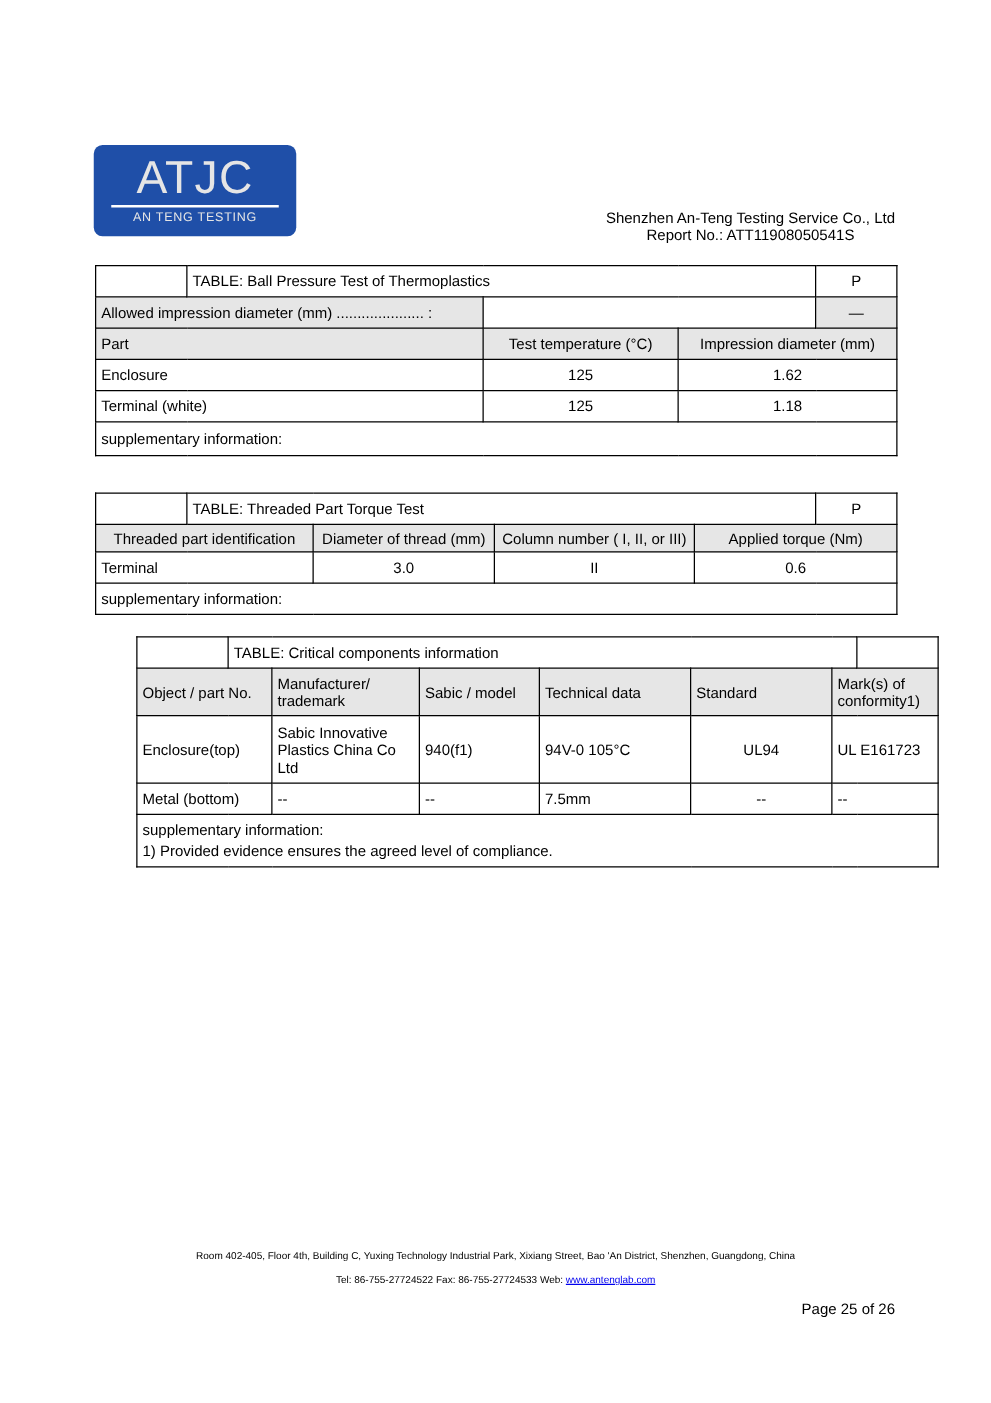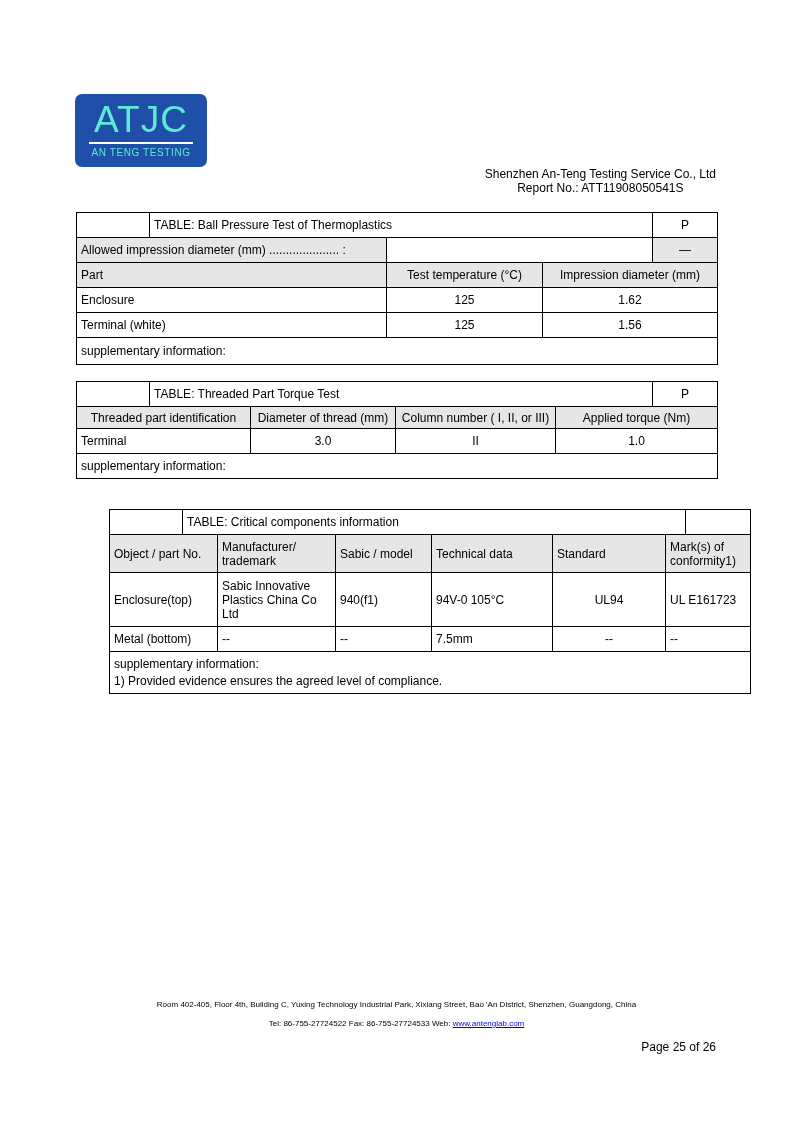--- a/index.html
+++ b/index.html
@@ -1,27 +1,27 @@
 <!DOCTYPE html>
 <html><head>
 <meta charset="utf-8">
 <style>
   html, body { margin: 0; padding: 0; background: #ffffff; }
   body { width: 793px; height: 1122px; position: relative; font-family: "Liberation Sans", sans-serif; color: #000; overflow: hidden; }
-  .logo { position: absolute; left: 75px; top: 94px; width: 132px; height: 73px; background: #1f4fa8; border-radius: 7px; color: #5eead4; text-align: center; }
+  .logo { position: absolute; left: 75px; top: 116px; width: 162px; height: 73px; background: #1f4fa8; border-radius: 7px; color: #e5e5e5; text-align: center; }
   .logo .big { font-size: 37px; line-height: 40px; margin-top: 6px; letter-spacing: 1px; }
   .logo .rule { height: 2px; background: #fff; margin: 2px 14px 0 14px; }
   .logo .small { font-size: 10px; letter-spacing: 0.6px; margin-top: 3px; }
   .hdr { position: absolute; right: 77px; top: 167px; text-align: center; font-size: 12px; line-height: 14px; }
   table { position: absolute; left: 76px; width: 641px; border-collapse: collapse; font-size: 12px; table-layout: fixed; }
   td { border: 1px solid #000; padding: 2px 4px; vertical-align: middle; line-height: 14px; }
   .gray { background: #e6e6e6; }
   .c { text-align: center; }
   .tbl1 { top: 212px; }
-  .tbl2 { top: 381px; padding-left: 48px; }
+  .tbl2 { top: 394px; padding-left: 48px; }
   .tbl3 { top: 509px; margin-left: 33px; }
   .r24 td { height: 20px; }
   .foot1 { position: absolute; left: 0; width: 793px; top: 1000px; text-align: center; font-size: 8px; }
   .foot2 { position: absolute; left: 0; width: 793px; top: 1019px; text-align: center; font-size: 8px; }
   .foot2 a { color: #0000ee; text-decoration: underline; }
   .page { position: absolute; right: 77px; top: 1040px; font-size: 12px; }
 </style>
 </head>
 <body>
 
@@ -61,21 +61,21 @@
     <td colspan="2" class="c gray">Impression diameter (mm)</td>
   </tr>
   <tr class="r24">
     <td colspan="2">Enclosure</td>
     <td class="c">125</td>
     <td colspan="2" class="c">1.62</td>
   </tr>
   <tr class="r24">
     <td colspan="2">Terminal (white)</td>
     <td class="c">125</td>
-    <td colspan="2" class="c">1.56</td>
+    <td colspan="2" class="c">1.18</td>
   </tr>
   <tr style="height:27px">
     <td colspan="5">supplementary information:</td>
   </tr>
 </tbody>
   </table>
 
 <table class="tbl2">
   <colgroup>
       <col style="width:73px">
@@ -94,21 +94,21 @@
   <tr style="height:22px">
     <td colspan="2" class="c gray">Threaded part identification</td>
     <td class="c gray">Diameter of thread (mm)</td>
     <td class="c gray">Column number ( I, II, or III)</td>
     <td colspan="2" class="c gray">Applied torque (Nm)</td>
   </tr>
   <tr class="r24">
     <td colspan="2">Terminal</td>
     <td class="c">3.0</td>
     <td class="c">II</td>
-    <td colspan="2" class="c">1.0</td>
+    <td colspan="2" class="c">0.6</td>
   </tr>
   <tr class="r24">
     <td colspan="6">supplementary information:</td>
   </tr>
 </tbody>
   </table>
 
 <table class="tbl3">
   <colgroup>
       <col style="width:73px">

